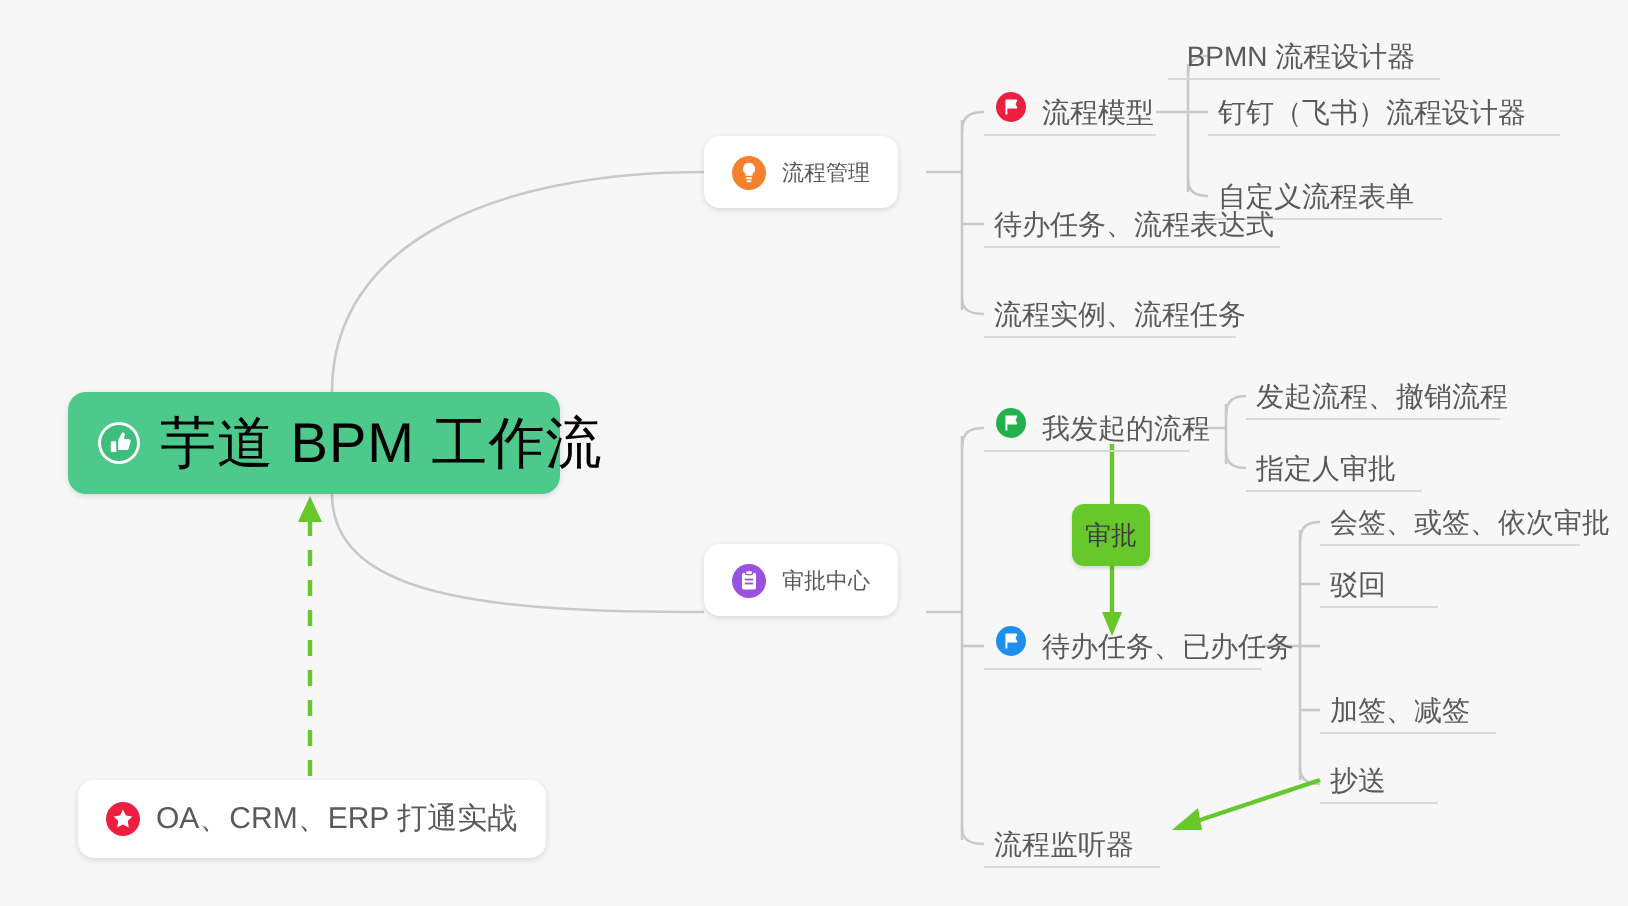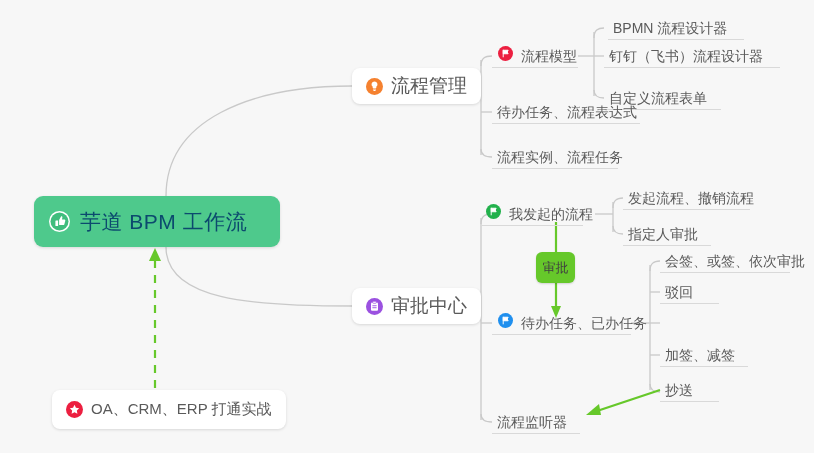--- a/index.html
+++ b/index.html
@@ -15,32 +15,32 @@
 
   .node{position:absolute;display:flex;align-items:center;box-sizing:border-box;}
 
   
   .root{
     left:34px;top:196px;width:246px;height:51px;
     background:#4ec98c;border-radius:9px;
     box-shadow:0 1px 3px rgba(0,0,0,.12);
     padding-left:15px;gap:10px;
   }
-  .root .lbl{color:#0c4a6e;font-size:21px;letter-spacing:.5px;white-space:nowrap;}
+  .root .lbl{color:#000000;font-size:28px;letter-spacing:.5px;white-space:nowrap;}
 
   
   .card{
     background:#ffffff;border-radius:8px;
     box-shadow:0 1px 3px rgba(0,0,0,.13);
     padding:0 14px;gap:8px;height:36px;
   }
-  .card .lbl{color:#5a5a5a;font-size:19px;white-space:nowrap;}
+  .card .lbl{color:#5a5a5a;font-size:11px;white-space:nowrap;}
   #n-process{left:352px;top:68px;}
-  #n-approval{left:352px;top:288px;}
-  #n-oa{left:52px;top:390px;height:39px;text-align:right;}
+  #n-approval{left:352px;top:272px;}
+  #n-oa{left:39px;top:390px;height:39px;text-align:right;}
   #n-oa .lbl{font-size:15px;}
 
   
   .ico{width:17px;height:17px;border-radius:50%;flex:0 0 auto;position:relative;
        display:flex;align-items:center;justify-content:center;}
   .ico svg{display:block;}
   .ico-lg{width:21px;height:21px;}
 
   
   .uline{position:absolute;display:flex;align-items:flex-end;gap:7px;
@@ -137,21 +137,21 @@
   <div class="uline" style="left:492px;top:43px;width:86px;">
     <span class="ico" style="margin-bottom:2px;">
       <svg width="15" height="15" viewBox="0 0 17 17">
         <circle cx="8.5" cy="8.5" r="8.5" fill="#ec1f40"></circle>
         <path d="M5.9 4.2v8.6M5.9 4.8h5.6l-1.1 2 1.1 2H5.9z" fill="#ffffff" stroke="#ffffff" stroke-width="1.1" stroke-linejoin="round"></path>
       </svg>
     </span>
     <span class="lbl">流程模型</span>
   </div>
 
-  <div class="uline" style="left:608px;top:15px;width:136px;">
+  <div class="uline" style="left:584px;top:15px;width:136px;justify-content:center;">
     <span class="lbl">BPMN 流程设计器</span>
   </div>
   <div class="uline" style="left:604px;top:43px;width:176px;">
     <span class="lbl">钉钉（飞书）流程设计器</span>
   </div>
   <div class="uline" style="left:604px;top:85px;width:117px;">
     <span class="lbl">自定义流程表单</span>
   </div>
 
   <div class="uline" style="left:492px;top:99px;width:148px;">
@@ -167,21 +167,21 @@
         <circle cx="8.5" cy="8.5" r="8.5" fill="#9b51e0"></circle>
         <rect x="5" y="4.4" width="7" height="8.4" rx="1.1" fill="#ffffff"></rect>
         <rect x="6.7" y="3.3" width="3.6" height="2" rx=".8" fill="#ffffff" stroke="#9b51e0" stroke-width=".7"></rect>
         <rect x="6.4" y="7.3" width="4.2" height=".9" fill="#9b51e0"></rect>
         <rect x="6.4" y="9.3" width="4.2" height=".9" fill="#9b51e0"></rect>
       </svg>
     </span>
     <span class="lbl">审批中心</span>
   </div>
 
-  <div class="uline" style="left:480px;top:201px;width:103px;">
+  <div class="uline" style="left:492px;top:201px;width:103px;">
     <span class="ico" style="margin-bottom:2px;">
       <svg width="15" height="15" viewBox="0 0 17 17">
         <circle cx="8.5" cy="8.5" r="8.5" fill="#22b14c"></circle>
         <path d="M5.9 4.2v8.6M5.9 4.8h5.6l-1.1 2 1.1 2H5.9z" fill="#ffffff" stroke="#ffffff" stroke-width="1.1" stroke-linejoin="round"></path>
       </svg>
     </span>
     <span class="lbl">我发起的流程</span>
   </div>
 
   <div class="uline" style="left:623px;top:185px;width:127px;">

